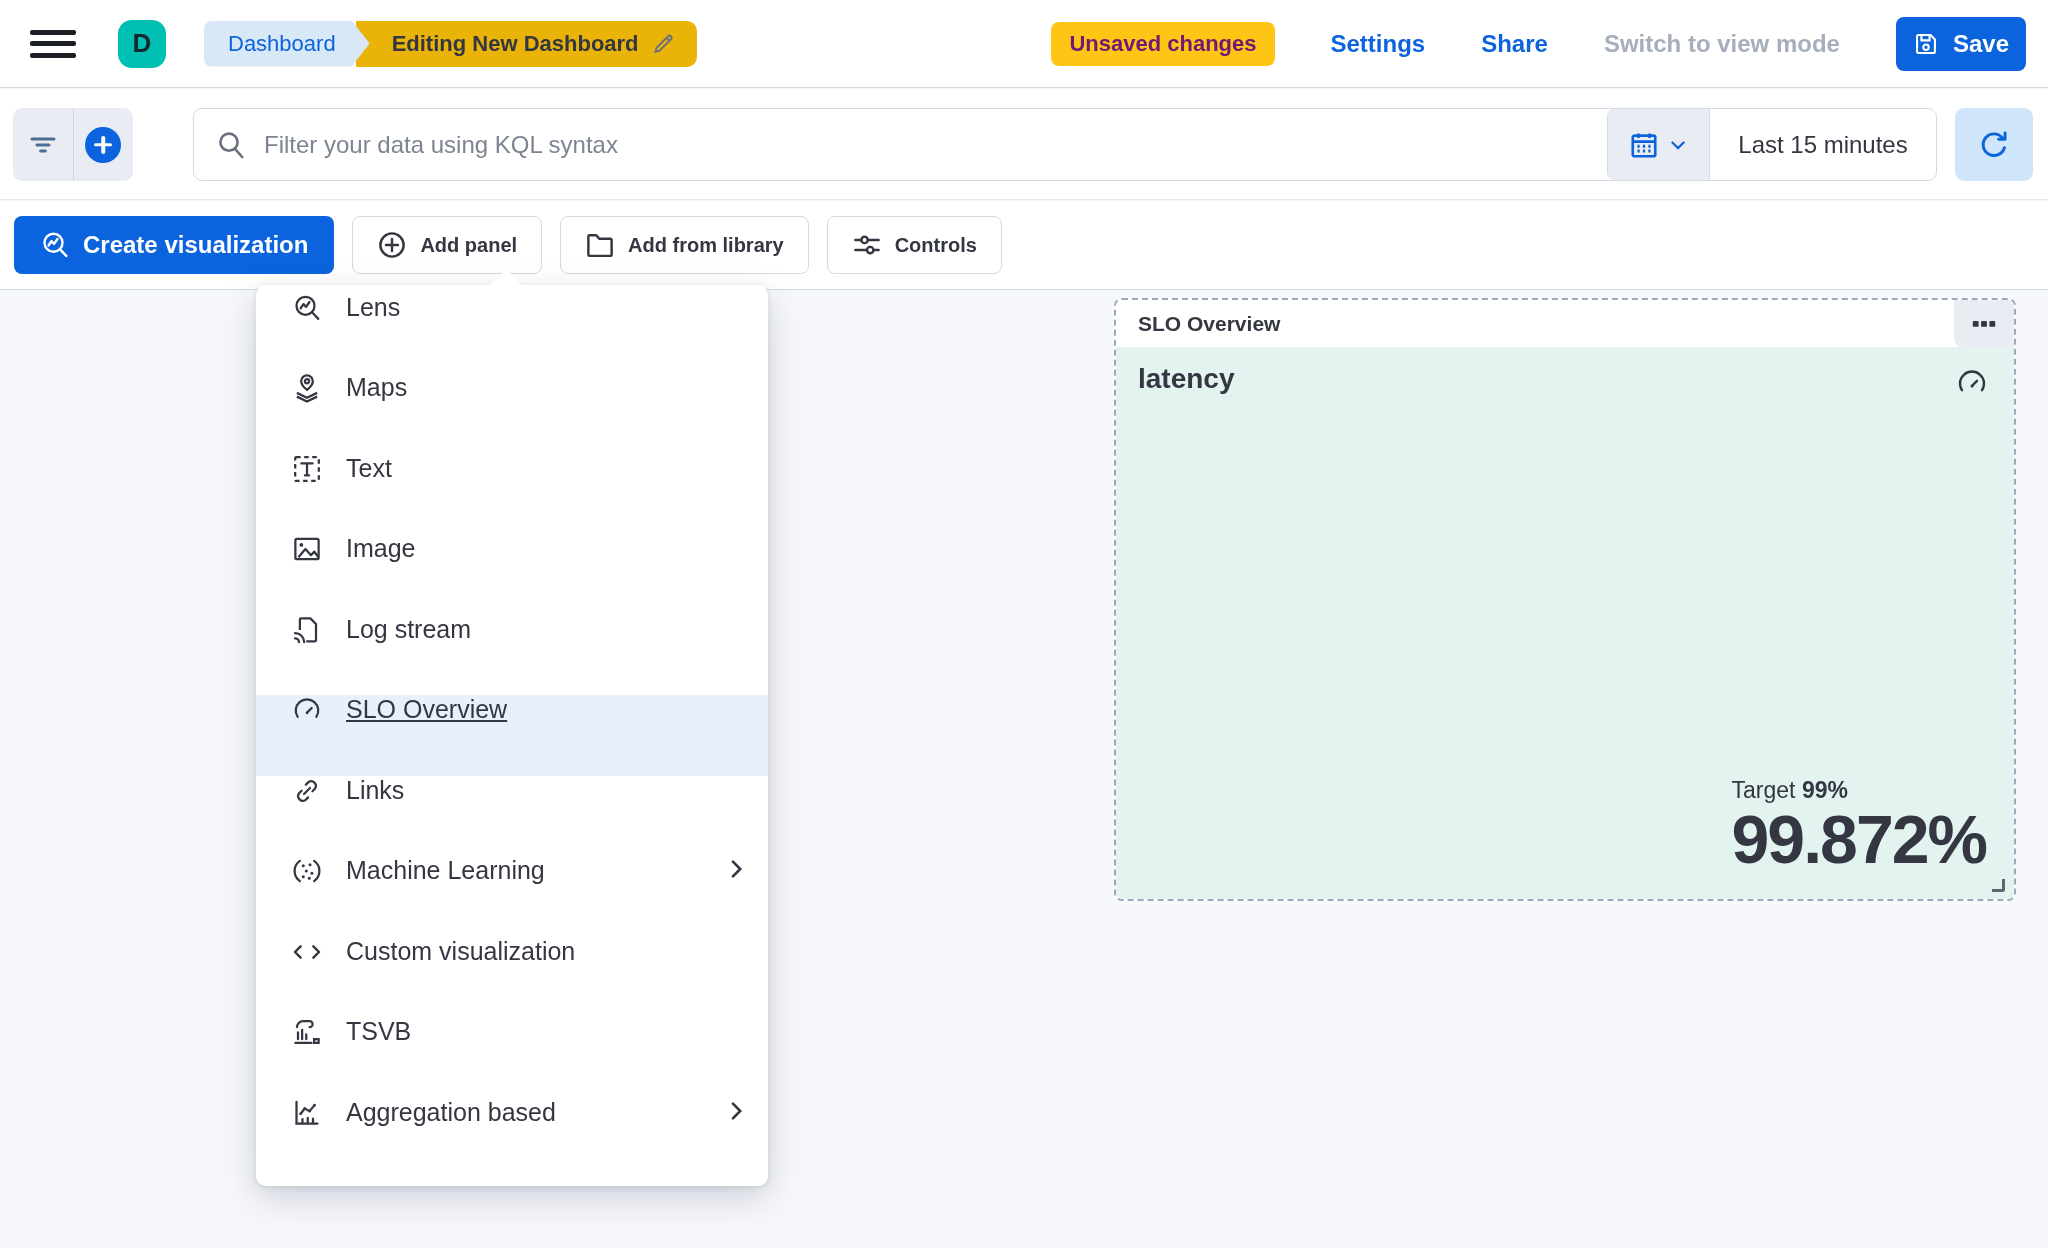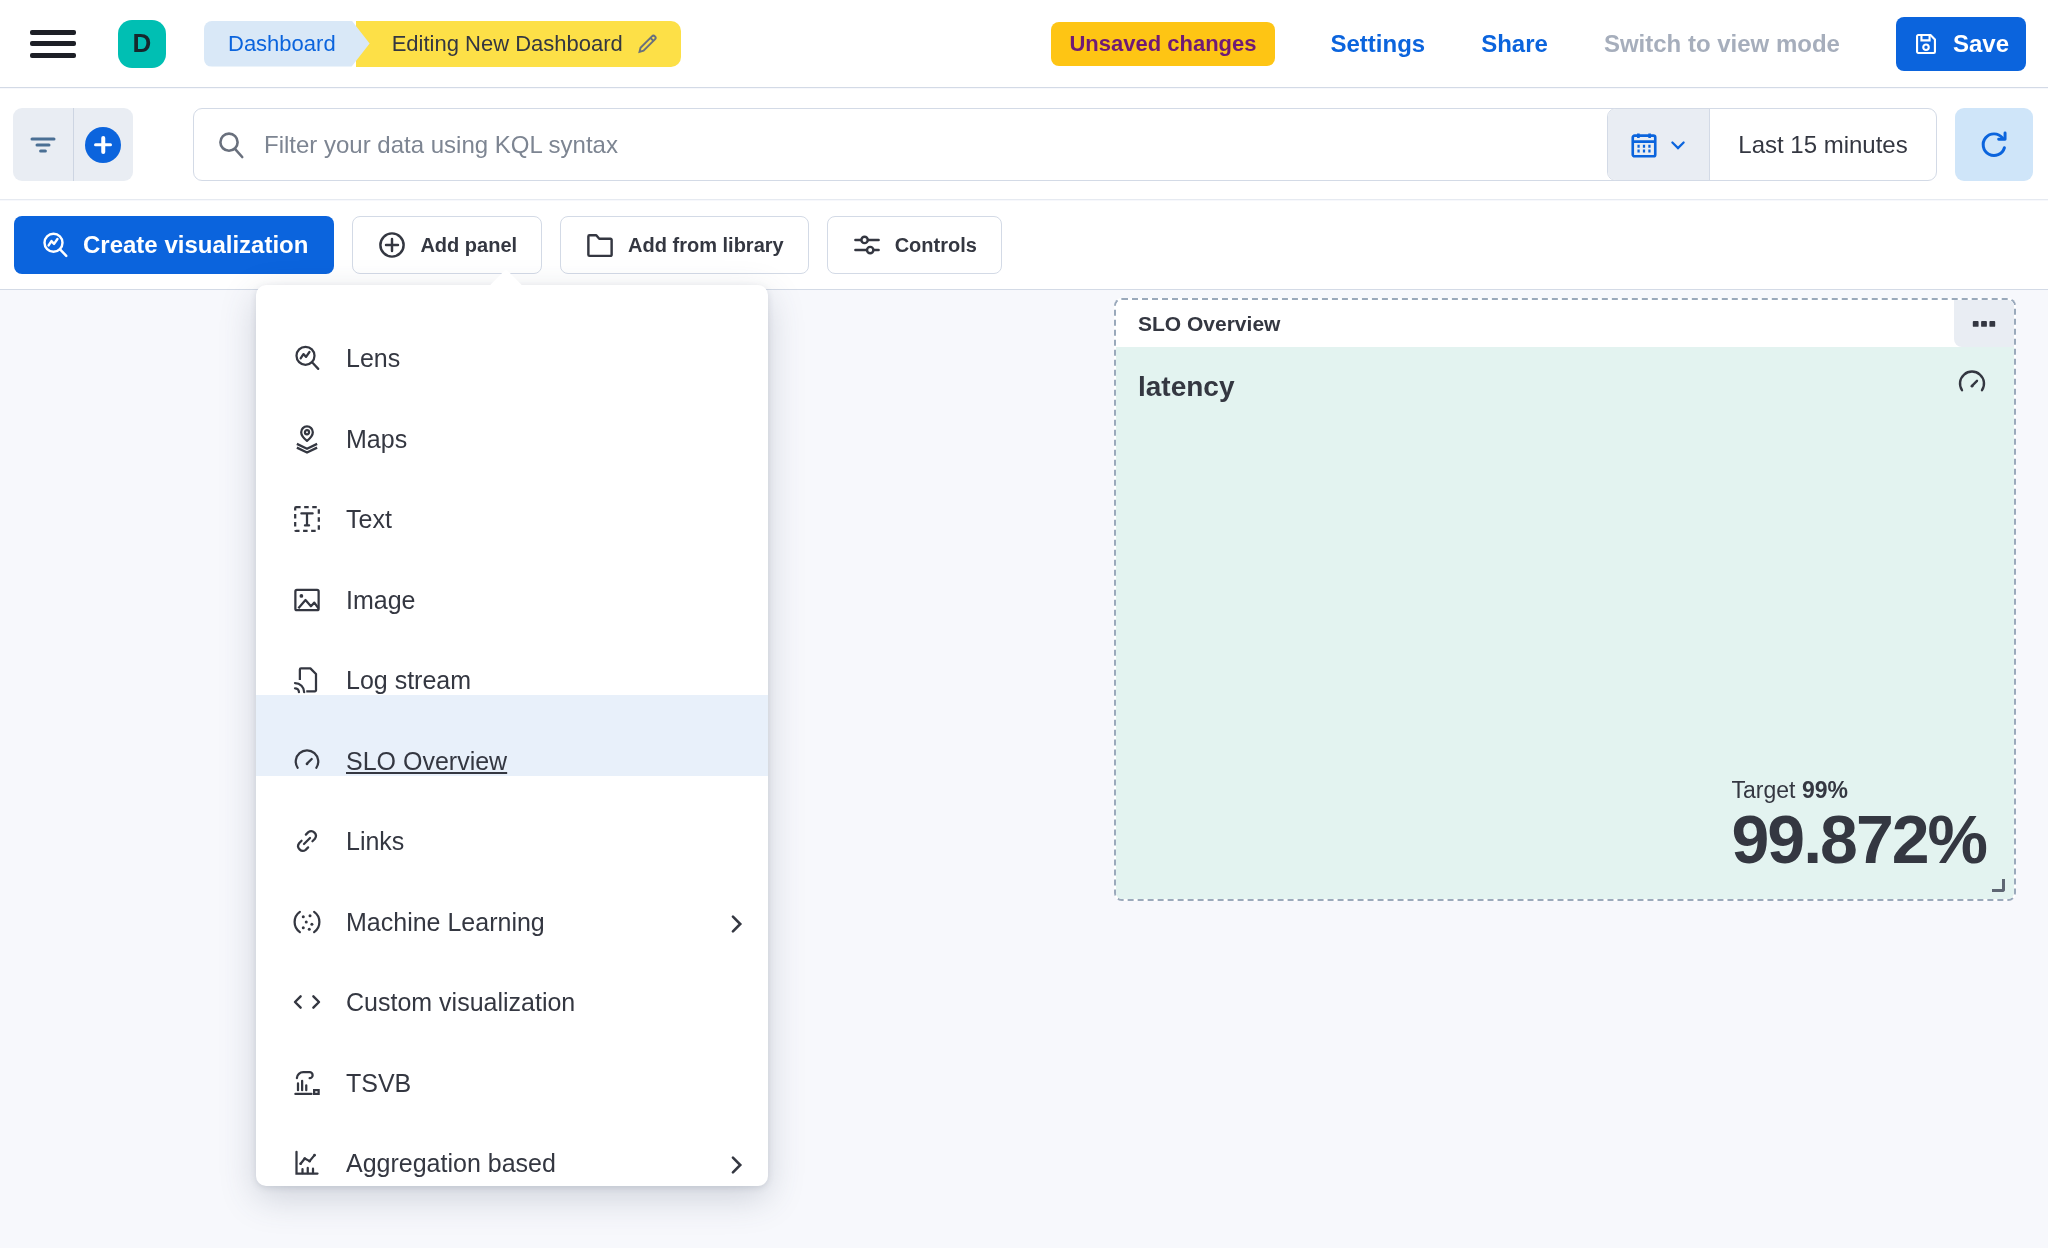--- a/index.html
+++ b/index.html
@@ -13,21 +13,21 @@
   .hamburger { width:46px; height:40px; margin-left:30px; display:flex; flex-direction:column;
                justify-content:space-between; padding:6px 0; cursor:pointer; }
   .hamburger span { display:block; height:5px; border-radius:2px; background:#1d1f26; }
   .avatar { width:48px; height:48px; margin-left:42px; border-radius:14px; background:#00bfb3;
             display:flex; align-items:center; justify-content:center; font-size:26px; font-weight:700; color:#16282d; }
   .crumbs { display:flex; align-items:center; margin-left:38px; height:46px; }
   .crumb-blue { position:relative; z-index:2; background:#d9e8f7; color:#0b64dd; font-size:22px; font-weight:500;
                 height:46px; display:flex; align-items:center; padding:0 34px 0 24px;
                 clip-path:polygon(0 0, calc(100% - 18px) 0, 100% 50%, calc(100% - 18px) 100%, 0 100%, 0 0);
                 filter:drop-shadow(4px 0 0 #ffffff); border-radius:8px 0 0 8px; }
-  .crumb-grey { position:relative; z-index:1; background:#fde047; color:#343741; font-size:22px; font-weight:400;
+  .crumb-grey { position:relative; z-index:1; background:#eab308; color:#343741; font-size:22px; font-weight:700;
                 height:46px; display:flex; align-items:center; gap:12px; margin-left:-14px;
                 padding:0 22px 0 36px; border-radius:0 10px 10px 0; }
   .badge-warning { margin-left:auto; background:#fec514; color:#701a75; font-size:22px; font-weight:700;
                    padding:9px 18px; border-radius:8px; }
   .toplink { font-size:24px; font-weight:600; color:#0b64dd; margin-left:56px; cursor:pointer; }
   .toplink.disabled { color:#a6aebc; cursor:default; }
   .btn-save { margin-left:56px; margin-right:22px; background:#0b64dd; color:#fff; font-size:24px; font-weight:600;
               height:54px; padding:0 17px; border:none; border-radius:8px; display:flex; align-items:center; gap:14px; cursor:pointer; }
 
   
@@ -61,35 +61,35 @@
                  font-size:24px; font-weight:600; display:flex; align-items:center; gap:13px; padding:0 26px; cursor:pointer; }
   .btn-ghost { margin-left:18px; height:58px; background:#fff; color:#343741; border:1px solid #d3dae6; border-radius:8px;
                font-size:20px; font-weight:600; display:flex; align-items:center; gap:13px; padding:0 24px; cursor:pointer; }
 
   
   .menu { position:absolute; left:256px; top:285px; width:512px; height:901px; background:#fff; border-radius:10px;
           box-shadow:0 12px 36px rgba(65,78,101,.22), 0 2px 6px rgba(65,78,101,.15);
           display:flex; flex-direction:column; padding:8px 0; z-index:5; }
   .menu-arrow { position:absolute; left:238px; top:-11px; width:24px; height:24px; background:#fff; transform:rotate(45deg);
                 border-radius:3px; z-index:0; }
-  .mi { position:relative; z-index:1; flex:1; display:flex; align-items:flex-end; gap:24px; padding:0 18px 0 36px; cursor:pointer; }
+  .mi { position:relative; z-index:1; flex:1; display:flex; align-items:flex-start; gap:24px; padding:0 18px 0 36px; cursor:pointer; }
   .mi .lbl { font-size:25px; color:#343741; }
   .mi.selected { background:#e8f0fa; }
   .mi.selected .lbl { text-decoration:underline; }
   .mi .chev { margin-left:auto; }
 
   
   .panel { position:absolute; left:1114px; top:298px; width:902px; height:603px; border:2px dashed #9aa9bb;
            border-radius:8px; background:#fff; overflow:hidden; }
   .panel-hd { position:relative; height:47px; background:#fff; display:flex; align-items:center; padding-left:22px; }
   .panel-hd .t { font-size:21px; font-weight:700; color:#343741; }
   .panel-opts { position:absolute; right:0; top:0; width:60px; height:47px; background:#e9edf3;
                 border-radius:0 0 0 8px; display:flex; align-items:center; justify-content:center; cursor:pointer; }
   .panel-body { position:relative; height:554px; background:#e3f3f0; }
-  .metric-title { position:absolute; left:22px; top:24px; font-size:28px; font-weight:700; color:#343741; }
+  .metric-title { position:absolute; left:22px; top:16px; font-size:28px; font-weight:700; color:#343741; }
   .body-gauge { position:absolute; right:26px; top:20px; }
   .metric-block { position:absolute; right:28px; bottom:26px; text-align:left; }
   .target-line { font-size:23px; color:#343741; }
   .target-line b { font-weight:700; }
   .big-value { font-size:68px; font-weight:700; letter-spacing:-2px; color:#343741; line-height:1.05; }
   .resize-handle { position:absolute; right:9px; bottom:9px; width:13px; height:13px;
                    border-right:3px solid #5e6673; border-bottom:3px solid #5e6673; border-bottom-right-radius:3px; }
 
   svg { display:block; }
 </style>

